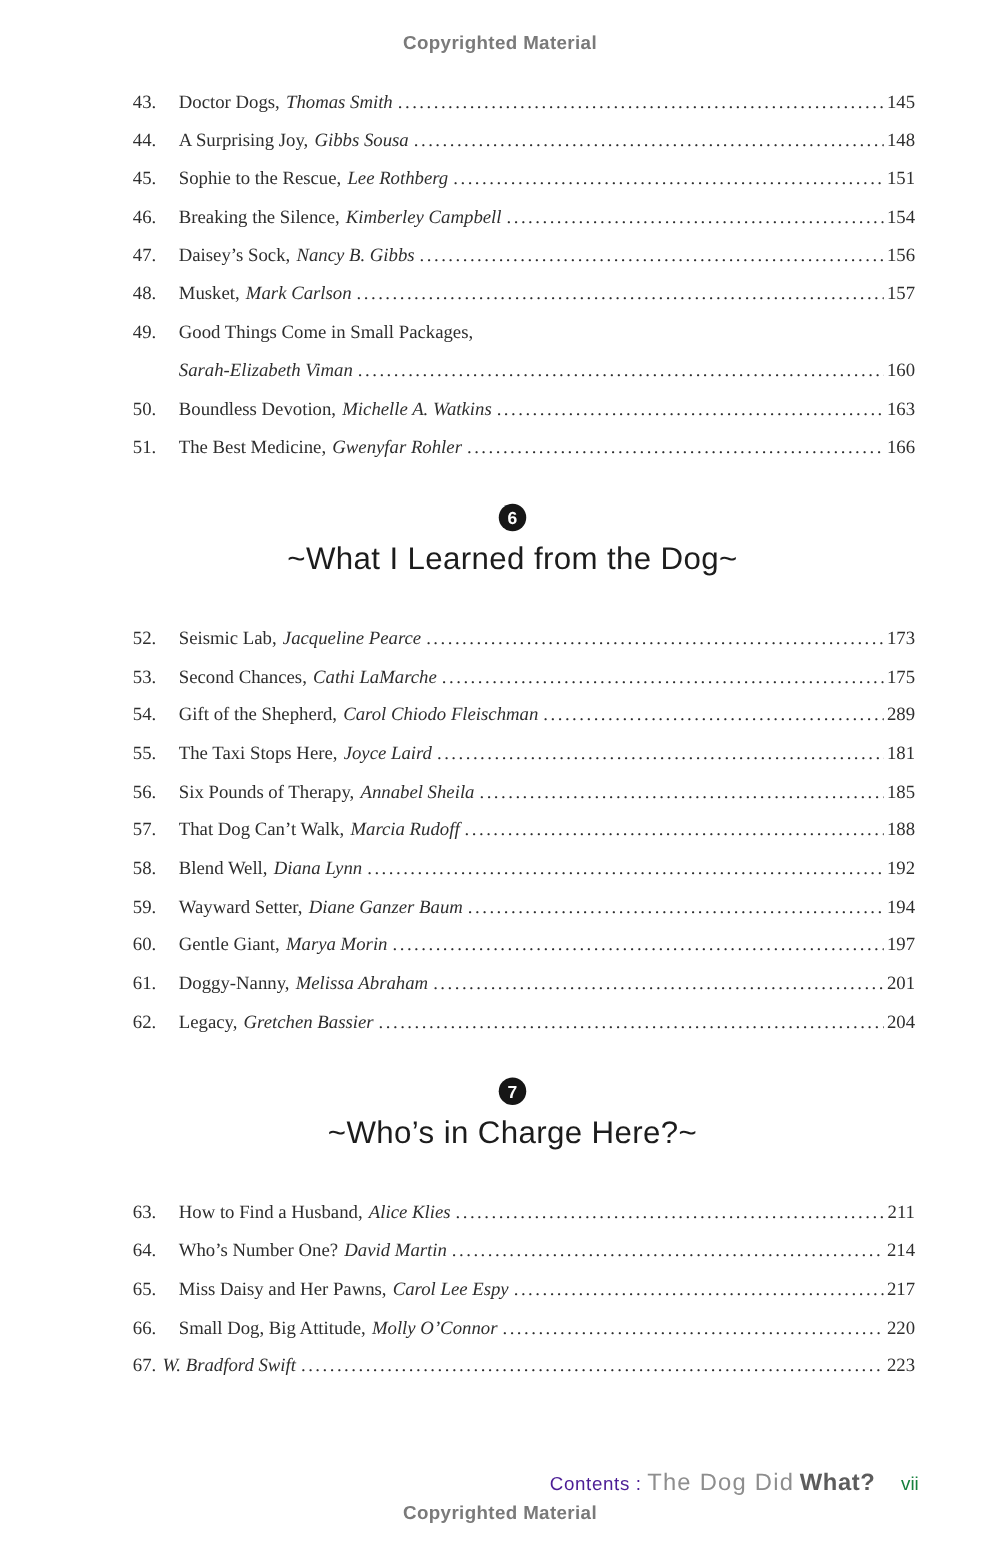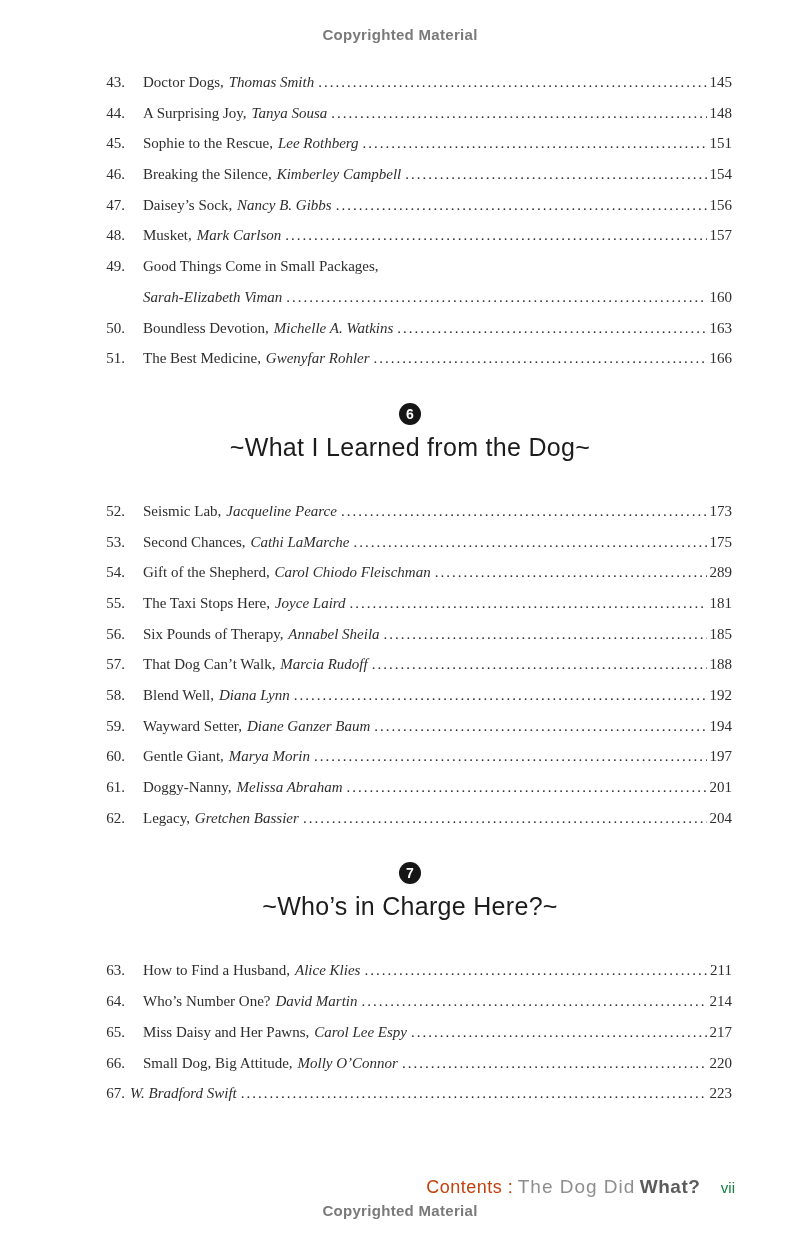--- a/index.html
+++ b/index.html
@@ -62,21 +62,21 @@
     color:#1c1c1c;
     letter-spacing:0.3px;
   }
   .footer{
     margin:66px 65px 0 0;
     text-align:right;
     line-height:24px;
     font-family:"Liberation Sans", sans-serif;
     white-space:nowrap;
   }
-  .f-label{font-size:18px;color:#c2410c;letter-spacing:0.5px;}
+  .f-label{font-size:15px;color:#4c1d95;letter-spacing:0.5px;}
   .f-light{font-size:19px;color:#8e8e8e;letter-spacing:1px;}
   .f-bold{font-size:19px;color:#5c5c5c;font-weight:bold;letter-spacing:0.5px;}
   .f-page{font-size:15px;color:#15803d;margin-left:16px;}
 </style>
 </head>
 <body>
 
 <div id="page">
 
   <div class="notice notice-top">Copyrighted Material</div>
@@ -87,21 +87,21 @@
     <span class="num">43.</span>
     <span class="title">Doctor Dogs,</span>
     <span class="author">Thomas Smith</span>
     <span class="dots"></span>
     <span class="pg">145</span>
   </div>
 
   <div class="row">
     <span class="num">44.</span>
     <span class="title">A Surprising Joy,</span>
-    <span class="author">Tanya Sousa</span>
+    <span class="author">Gibbs Sousa</span>
     <span class="dots"></span>
     <span class="pg">148</span>
   </div>
 
   <div class="row">
     <span class="num">45.</span>
     <span class="title">Sophie to the Rescue,</span>
     <span class="author">Lee Rothberg</span>
     <span class="dots"></span>
     <span class="pg">151</span>

